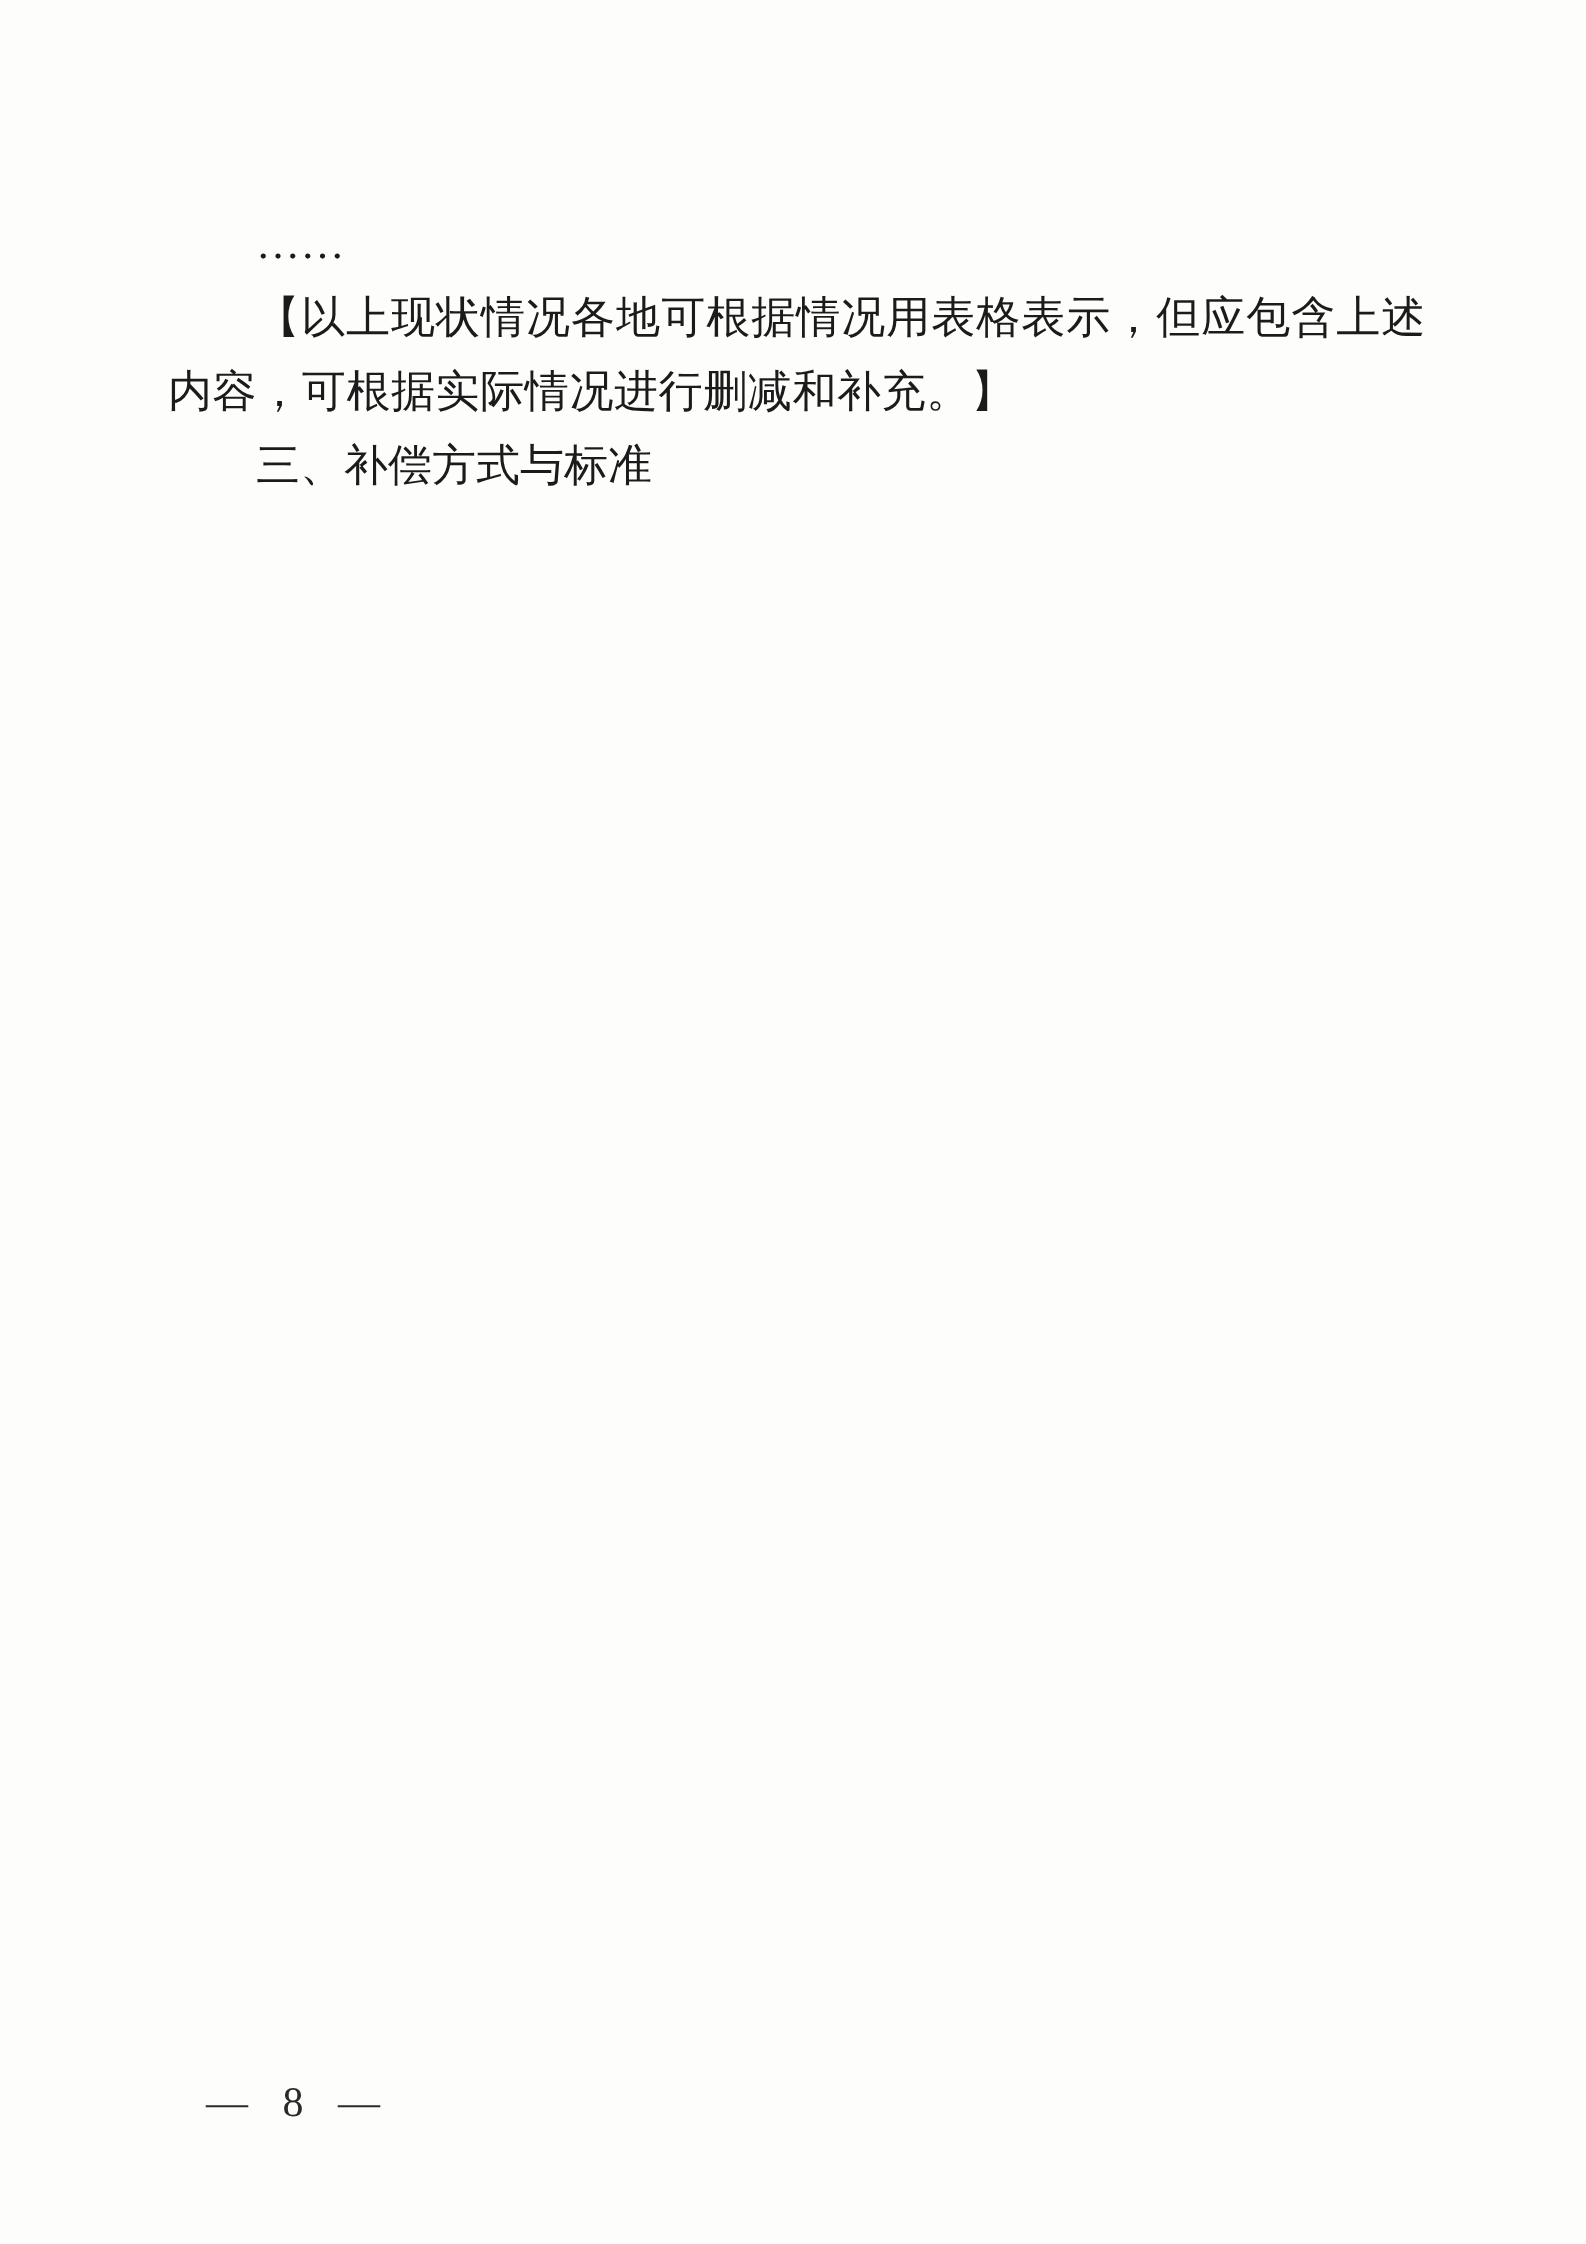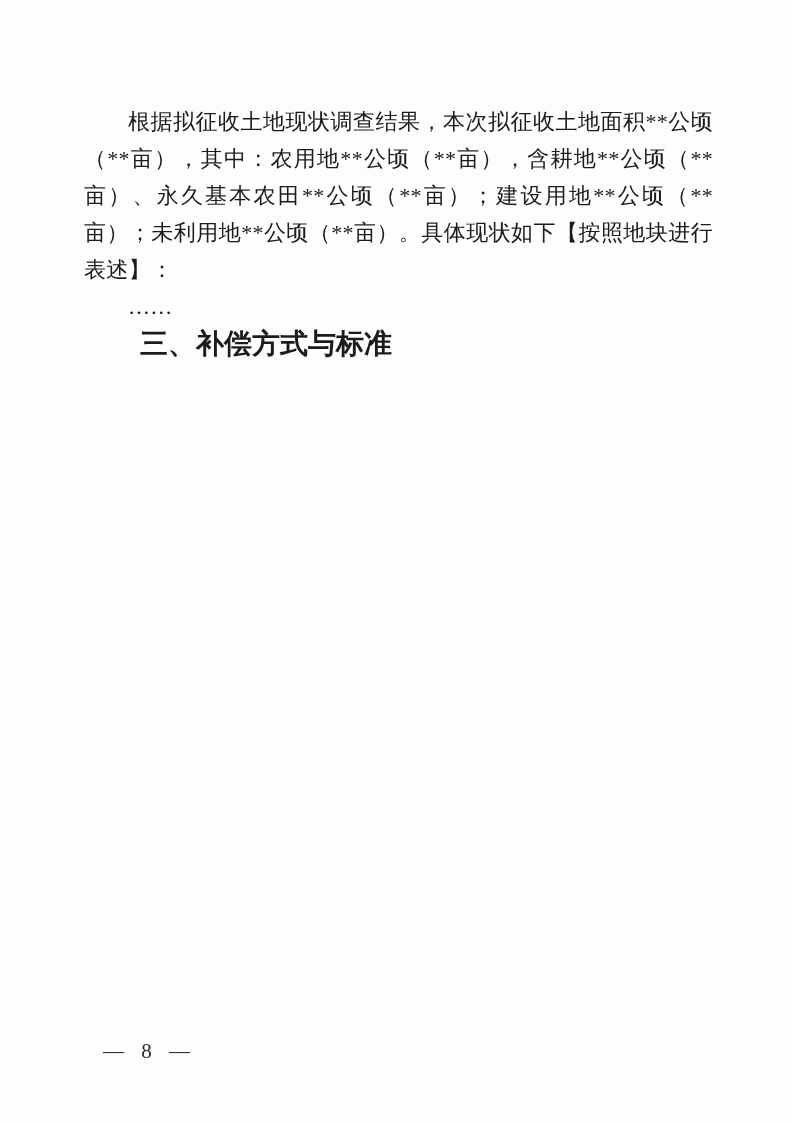--- a/index.html
+++ b/index.html
@@ -30,41 +30,41 @@
     text-align: justify;
     text-indent: 2em;
     font-weight: normal;
     letter-spacing: 0.3px;
   }
   .ellipsis-line {
     text-align: left;
   }
   .heading {
     margin: 0;
-    font-size: 28px;
+    font-size: 22px;
     line-height: 37px;
     text-indent: 2em;
-    font-weight: bold;
+    font-weight: normal;
     font-family: "Liberation Sans", sans-serif;
     text-align: left;
   }
   .footer {
     position: absolute;
     left: 103px;
     top: 1036px;
     font-size: 21px;
     line-height: 30px;
     letter-spacing: 6px;
     color: #2a2a2a;
     font-family: "Liberation Serif", serif;
   }
 </style>
 </head>
 <body>
 
 <div class="page">
   <div class="content">
-    <p class="para">根据拟征收土地现状调查结果，本次拟征收土地面积**公顷（**亩），其中：农用地**公顷（**亩），含耕地**公顷（**亩）、永久基本农田**公顷（**亩）；建设用地**公顷（**亩）；未利用地**公顷（**亩）。具体现状如下【按照地块进行表述】：</p>
     <p class="para ellipsis-line">……</p>
+    <p class="para">【以上现状情况各地可根据情况用表格表示，但应包含上述内容，可根据实际情况进行删减和补充。】</p>
     <h2 class="heading">三、补偿方式与标准</h2>
   </div>
   <div class="footer">— 8 —</div>
 </div>
 
 </body></html>

